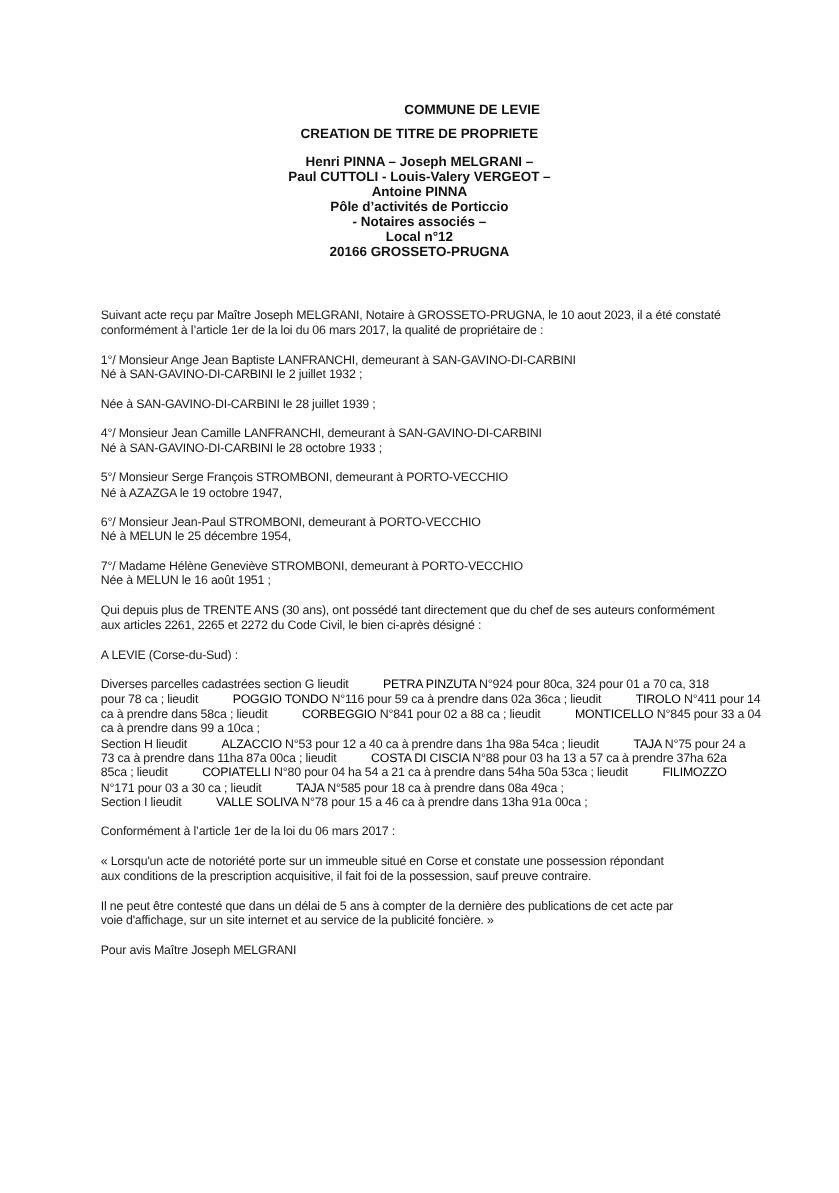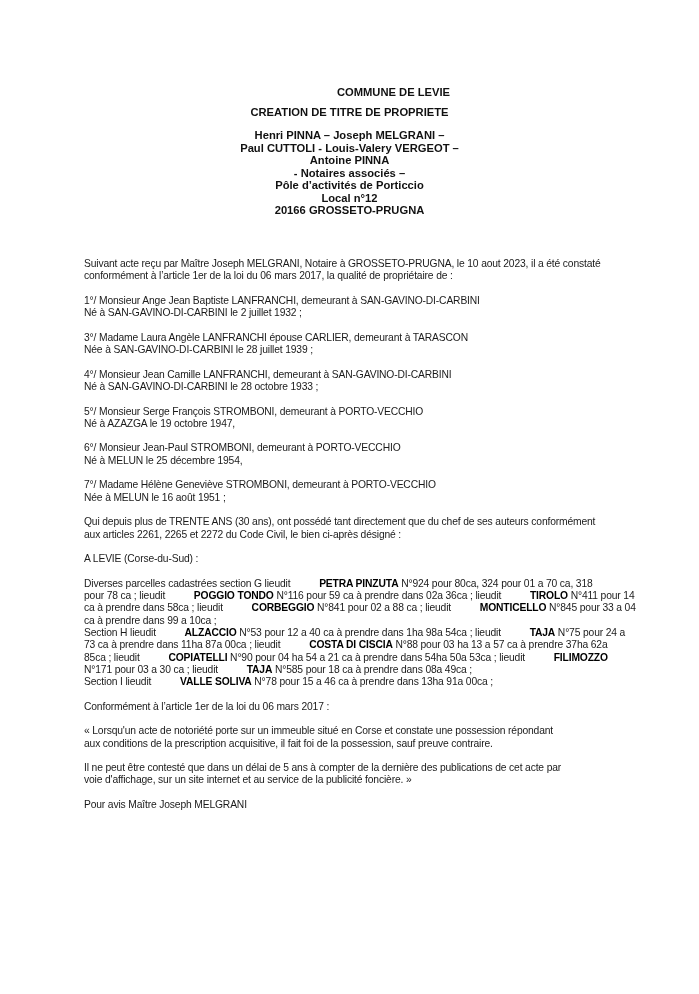--- a/index.html
+++ b/index.html
@@ -5,54 +5,53 @@
   html, body { margin: 0; padding: 0; background: #ffffff; }
   body { width: 699px; height: 994px; position: relative; overflow: hidden; }
   .page { position: absolute; left: 0; top: 0; width: 699px; height: 994px; background: #fff; color: #111; font-family: "Liberation Sans", sans-serif; }
   .head { position: absolute; left: 0; width: 699px; text-align: center; font-weight: bold; font-size: 11.2px; color: #111; }
   .h1 { top: 86px; margin-left: 44px; }
   .h2 { top: 106px; }
   .hblock { top: 129px; line-height: 12.5px; }
   .hblock div { white-space: nowrap; }
   .body { position: absolute; left: 84px; width: 540px; top: 258px; font-size: 10.3px; line-height: 12.3px; color: #1a1a1a; letter-spacing: -0.15px; }
   .body p { margin: 0 0 12.3px 0; }
-  .body b { font-weight: bold; color: #000; padding-left: 26px; }
+  .body b { font-weight: normal; color: #000; padding-left: 26px; }
   .line { display: block; white-space: nowrap; }
 </style>
 </head>
 <body>
 
 <div class="page">
 
   <div class="head h1">COMMUNE DE LEVIE</div>
   <div class="head h2">CREATION DE TITRE DE PROPRIETE</div>
 
   <div class="head hblock">
     <div>Henri PINNA – Joseph MELGRANI –</div>
     <div>Paul CUTTOLI - Louis-Valery VERGEOT –</div>
     <div>Antoine PINNA</div>
+    <div>Pôle d’activités de Porticcio</div>
     <div>- Notaires associés –</div>
-    <div>Pôle d’activités de Porticcio</div>
     <div>Local n°12</div>
     <div>20166 GROSSETO-PRUGNA</div>
   </div>
 
   <div class="body">
 
     <p>
       <span class="line">Suivant acte reçu par Maître Joseph MELGRANI, Notaire à GROSSETO-PRUGNA, le 10 aout 2023, il a été constaté</span>
       <span class="line">conformément à l’article 1er de la loi du 06 mars 2017, la qualité de propriétaire de :</span>
     </p>
 
     <p>
       <span class="line">1°/ Monsieur Ange Jean Baptiste LANFRANCHI, demeurant à SAN-GAVINO-DI-CARBINI</span>
       <span class="line">Né à SAN-GAVINO-DI-CARBINI le 2 juillet 1932 ;</span>
     </p>
     <p>
-      <span class="line">3°/ Madame Laura Angèle LANFRANCHI épouse CARLIER, demeurant à TARASCON</span>
       <span class="line">Née à SAN-GAVINO-DI-CARBINI le 28 juillet 1939 ;</span>
     </p>
     <p>
       <span class="line">4°/ Monsieur Jean Camille LANFRANCHI, demeurant à SAN-GAVINO-DI-CARBINI</span>
       <span class="line">Né à SAN-GAVINO-DI-CARBINI le 28 octobre 1933 ;</span>
     </p>
     <p>
       <span class="line">5°/ Monsieur Serge François STROMBONI, demeurant à PORTO-VECCHIO</span>
       <span class="line">Né à AZAZGA le 19 octobre 1947,</span>
     </p>
@@ -74,21 +73,21 @@
       <span class="line">A LEVIE (Corse-du-Sud) :</span>
     </p>
 
     <p>
       <span class="line"><span>Diverses parcelles cadastrées section G lieudit </span><b>PETRA PINZUTA</b><span> N°924 pour 80ca, 324 pour 01 a 70 ca, 318</span></span>
       <span class="line"><span>pour 78 ca ; lieudit </span><b>POGGIO TONDO</b><span> N°116 pour 59 ca à prendre dans 02a 36ca ; lieudit </span><b>TIROLO</b><span> N°411 pour 14</span></span>
       <span class="line"><span>ca à prendre dans 58ca ; lieudit </span><b>CORBEGGIO</b><span> N°841 pour 02 a 88 ca ; lieudit </span><b>MONTICELLO</b><span> N°845 pour 33 a 04</span></span>
       <span class="line"><span>ca à prendre dans 99 a 10ca ;</span></span>
       <span class="line"><span>Section H lieudit </span><b>ALZACCIO</b><span> N°53 pour 12 a 40 ca à prendre dans 1ha 98a 54ca ; lieudit </span><b>TAJA</b><span> N°75 pour 24 a</span></span>
       <span class="line"><span>73 ca à prendre dans 11ha 87a 00ca ; lieudit </span><b>COSTA DI CISCIA</b><span> N°88 pour 03 ha 13 a 57 ca à prendre 37ha 62a</span></span>
-      <span class="line"><span>85ca ; lieudit </span><b>COPIATELLI</b><span> N°90 pour 04 ha 54 a 21 ca à prendre dans 54ha 50a 53ca ; lieudit </span><b>FILIMOZZO</b></span>
+      <span class="line"><span>85ca ; lieudit </span><b>COPIATELLI</b><span> N°80 pour 04 ha 54 a 21 ca à prendre dans 54ha 50a 53ca ; lieudit </span><b>FILIMOZZO</b></span>
       <span class="line"><span>N°171 pour 03 a 30 ca ; lieudit </span><b>TAJA</b><span> N°585 pour 18 ca à prendre dans 08a 49ca ;</span></span>
       <span class="line"><span>Section I lieudit </span><b>VALLE SOLIVA</b><span> N°78 pour 15 a 46 ca à prendre dans 13ha 91a 00ca ;</span></span>
     </p>
 
     <p>
       <span class="line">Conformément à l’article 1er de la loi du 06 mars 2017 :</span>
     </p>
 
     <p>
       <span class="line">« Lorsqu'un acte de notoriété porte sur un immeuble situé en Corse et constate une possession répondant</span>

